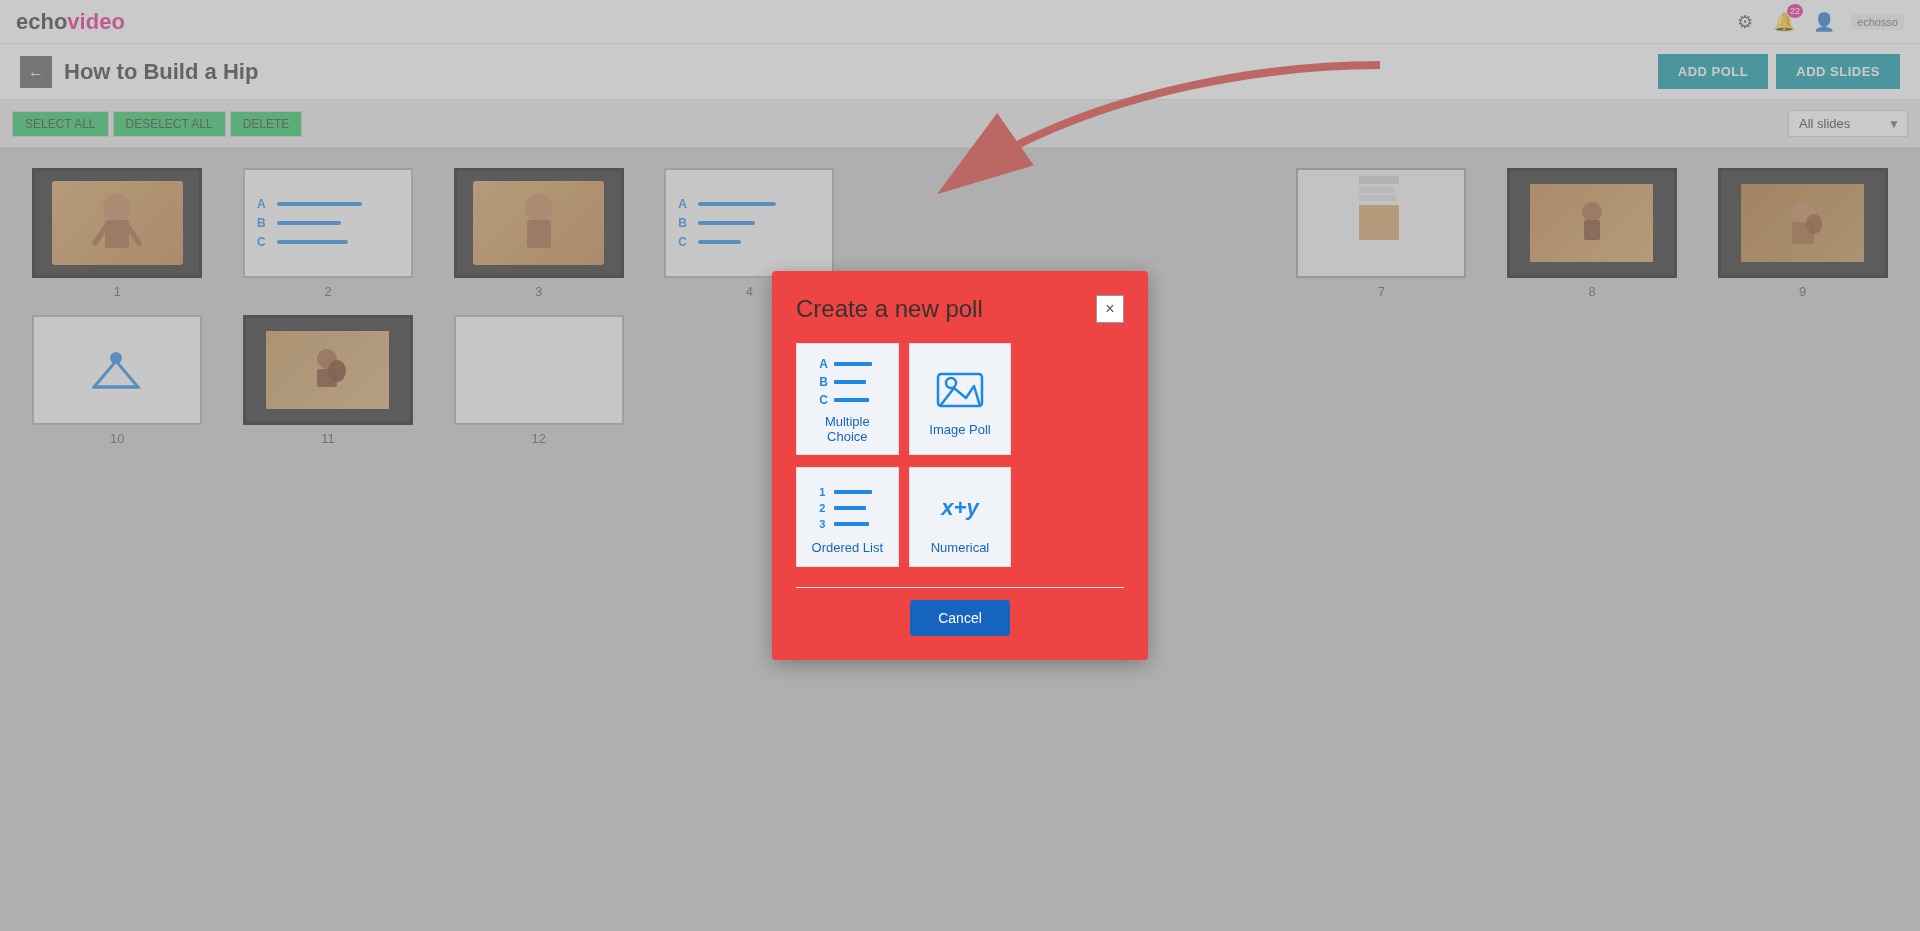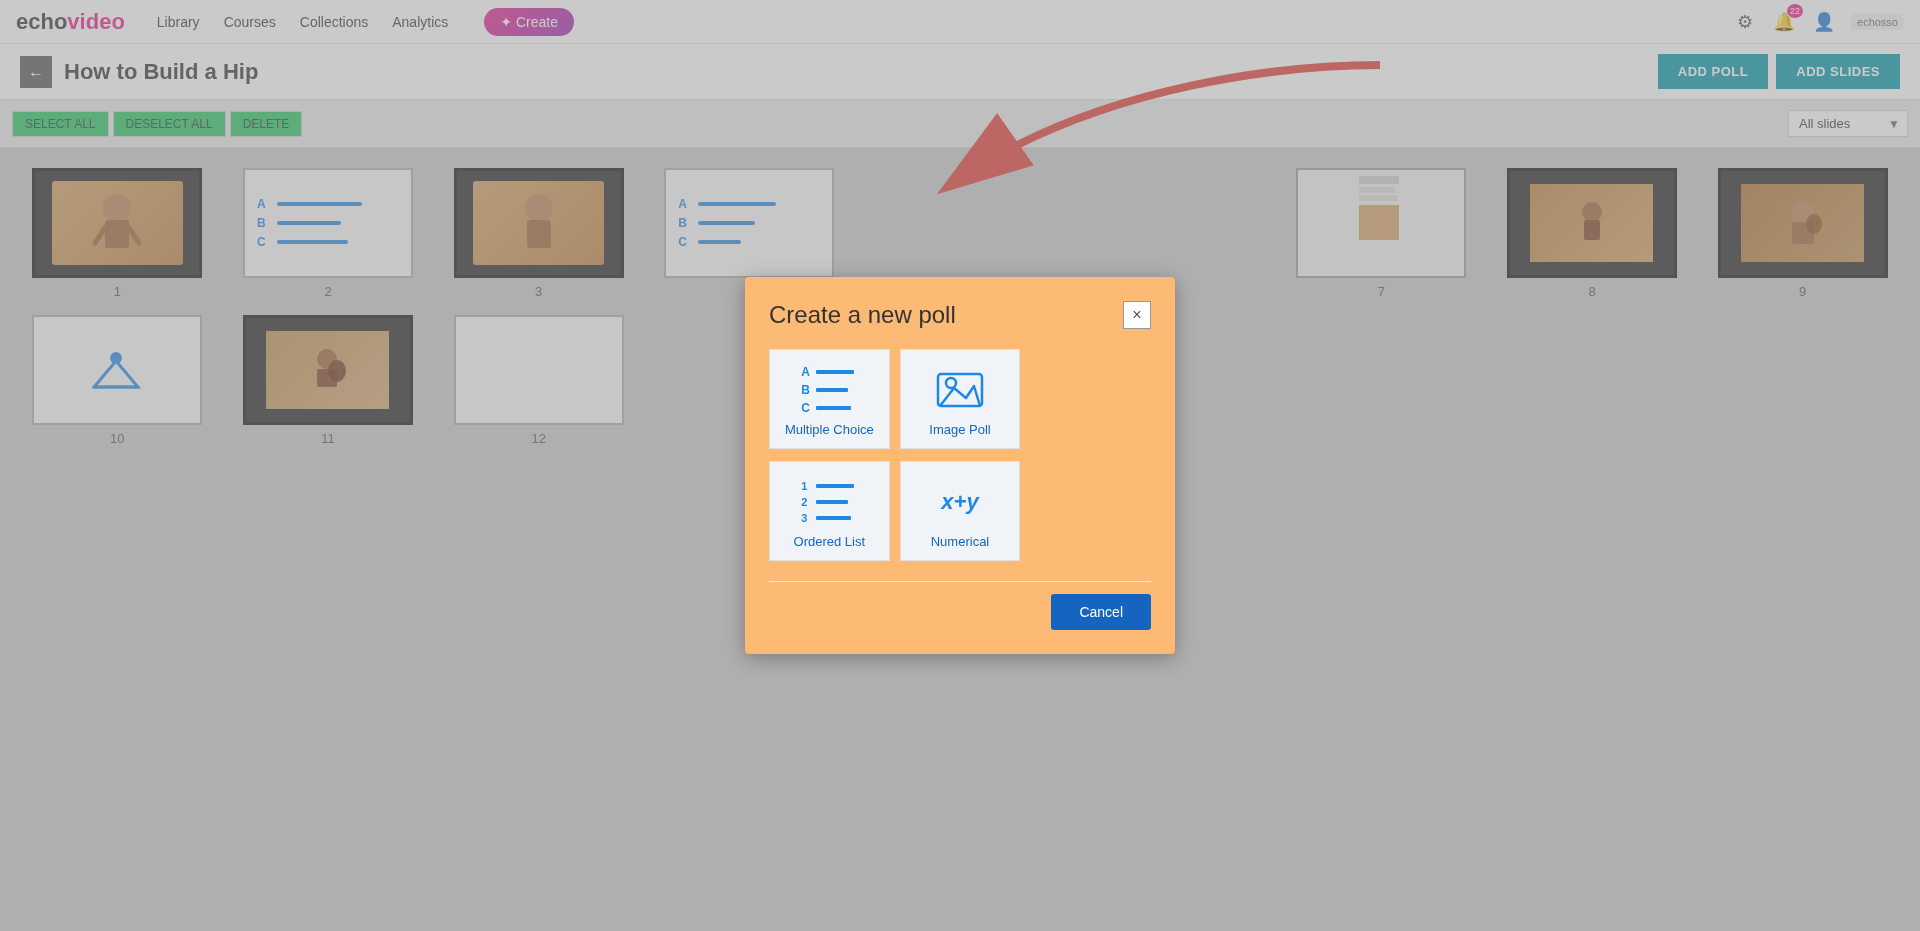--- a/index.html
+++ b/index.html
@@ -171,22 +171,22 @@
       height: 100%;
       background: rgba(150, 150, 150, 0.5);
       z-index: 100;
       display: flex;
       align-items: center;
       justify-content: center;
     }
 
     
     .modal {
-      background: #fdba74;
-      width: 430px;
+      background: #ef4444;
+      width: 376px;
       border-radius: 4px;
       box-shadow: 0 4px 20px rgba(0,0,0,0.3);
       position: relative;
       padding: 24px;
     }
     .modal-header {
       display: flex;
       justify-content: space-between;
       align-items: flex-start;
       margin-bottom: 20px;
@@ -249,46 +249,39 @@
     
     .poll-types-row2 {
       display: grid;
       grid-template-columns: repeat(3, 1fr);
       gap: 10px;
       margin-bottom: 20px;
     }
     .poll-type-empty { background: transparent; border: none; }
 
     
-    .modal-footer { display: flex; justify-content: flex-end; padding-top: 12px; border-top: 1px solid #e8e8e8; }
+    .modal-footer { display: flex; justify-content: center; padding-top: 12px; border-top: 1px solid #e8e8e8; }
     .cancel-btn {
       background: #1565c0;
       color: white;
       border: none;
       padding: 10px 28px;
       font-size: 14px;
       cursor: pointer;
       border-radius: 3px;
     }
   </style>
 </head>
 <body>
 
 <div class="header">
   <div class="logo">
     <span class="logo-echo">echo</span>
       <span class="logo-video">video</span>
   </div>
-  <nav class="nav-links">
-    <a class="nav-link">Library</a>
-    <a class="nav-link">Courses</a>
-    <a class="nav-link">Collections</a>
-    <a class="nav-link">Analytics</a>
-    <button class="create-btn">✦ Create</button>
-  </nav>
   <div class="header-right">
     <div class="header-icon">⚙</div>
     <div class="header-icon notification-badge">
       <span>🔔</span>
       <span class="badge">22</span>
     </div>
     <div class="header-icon">👤</div>
     <span class="echosso">echosso</span>
   </div>
 </div>

